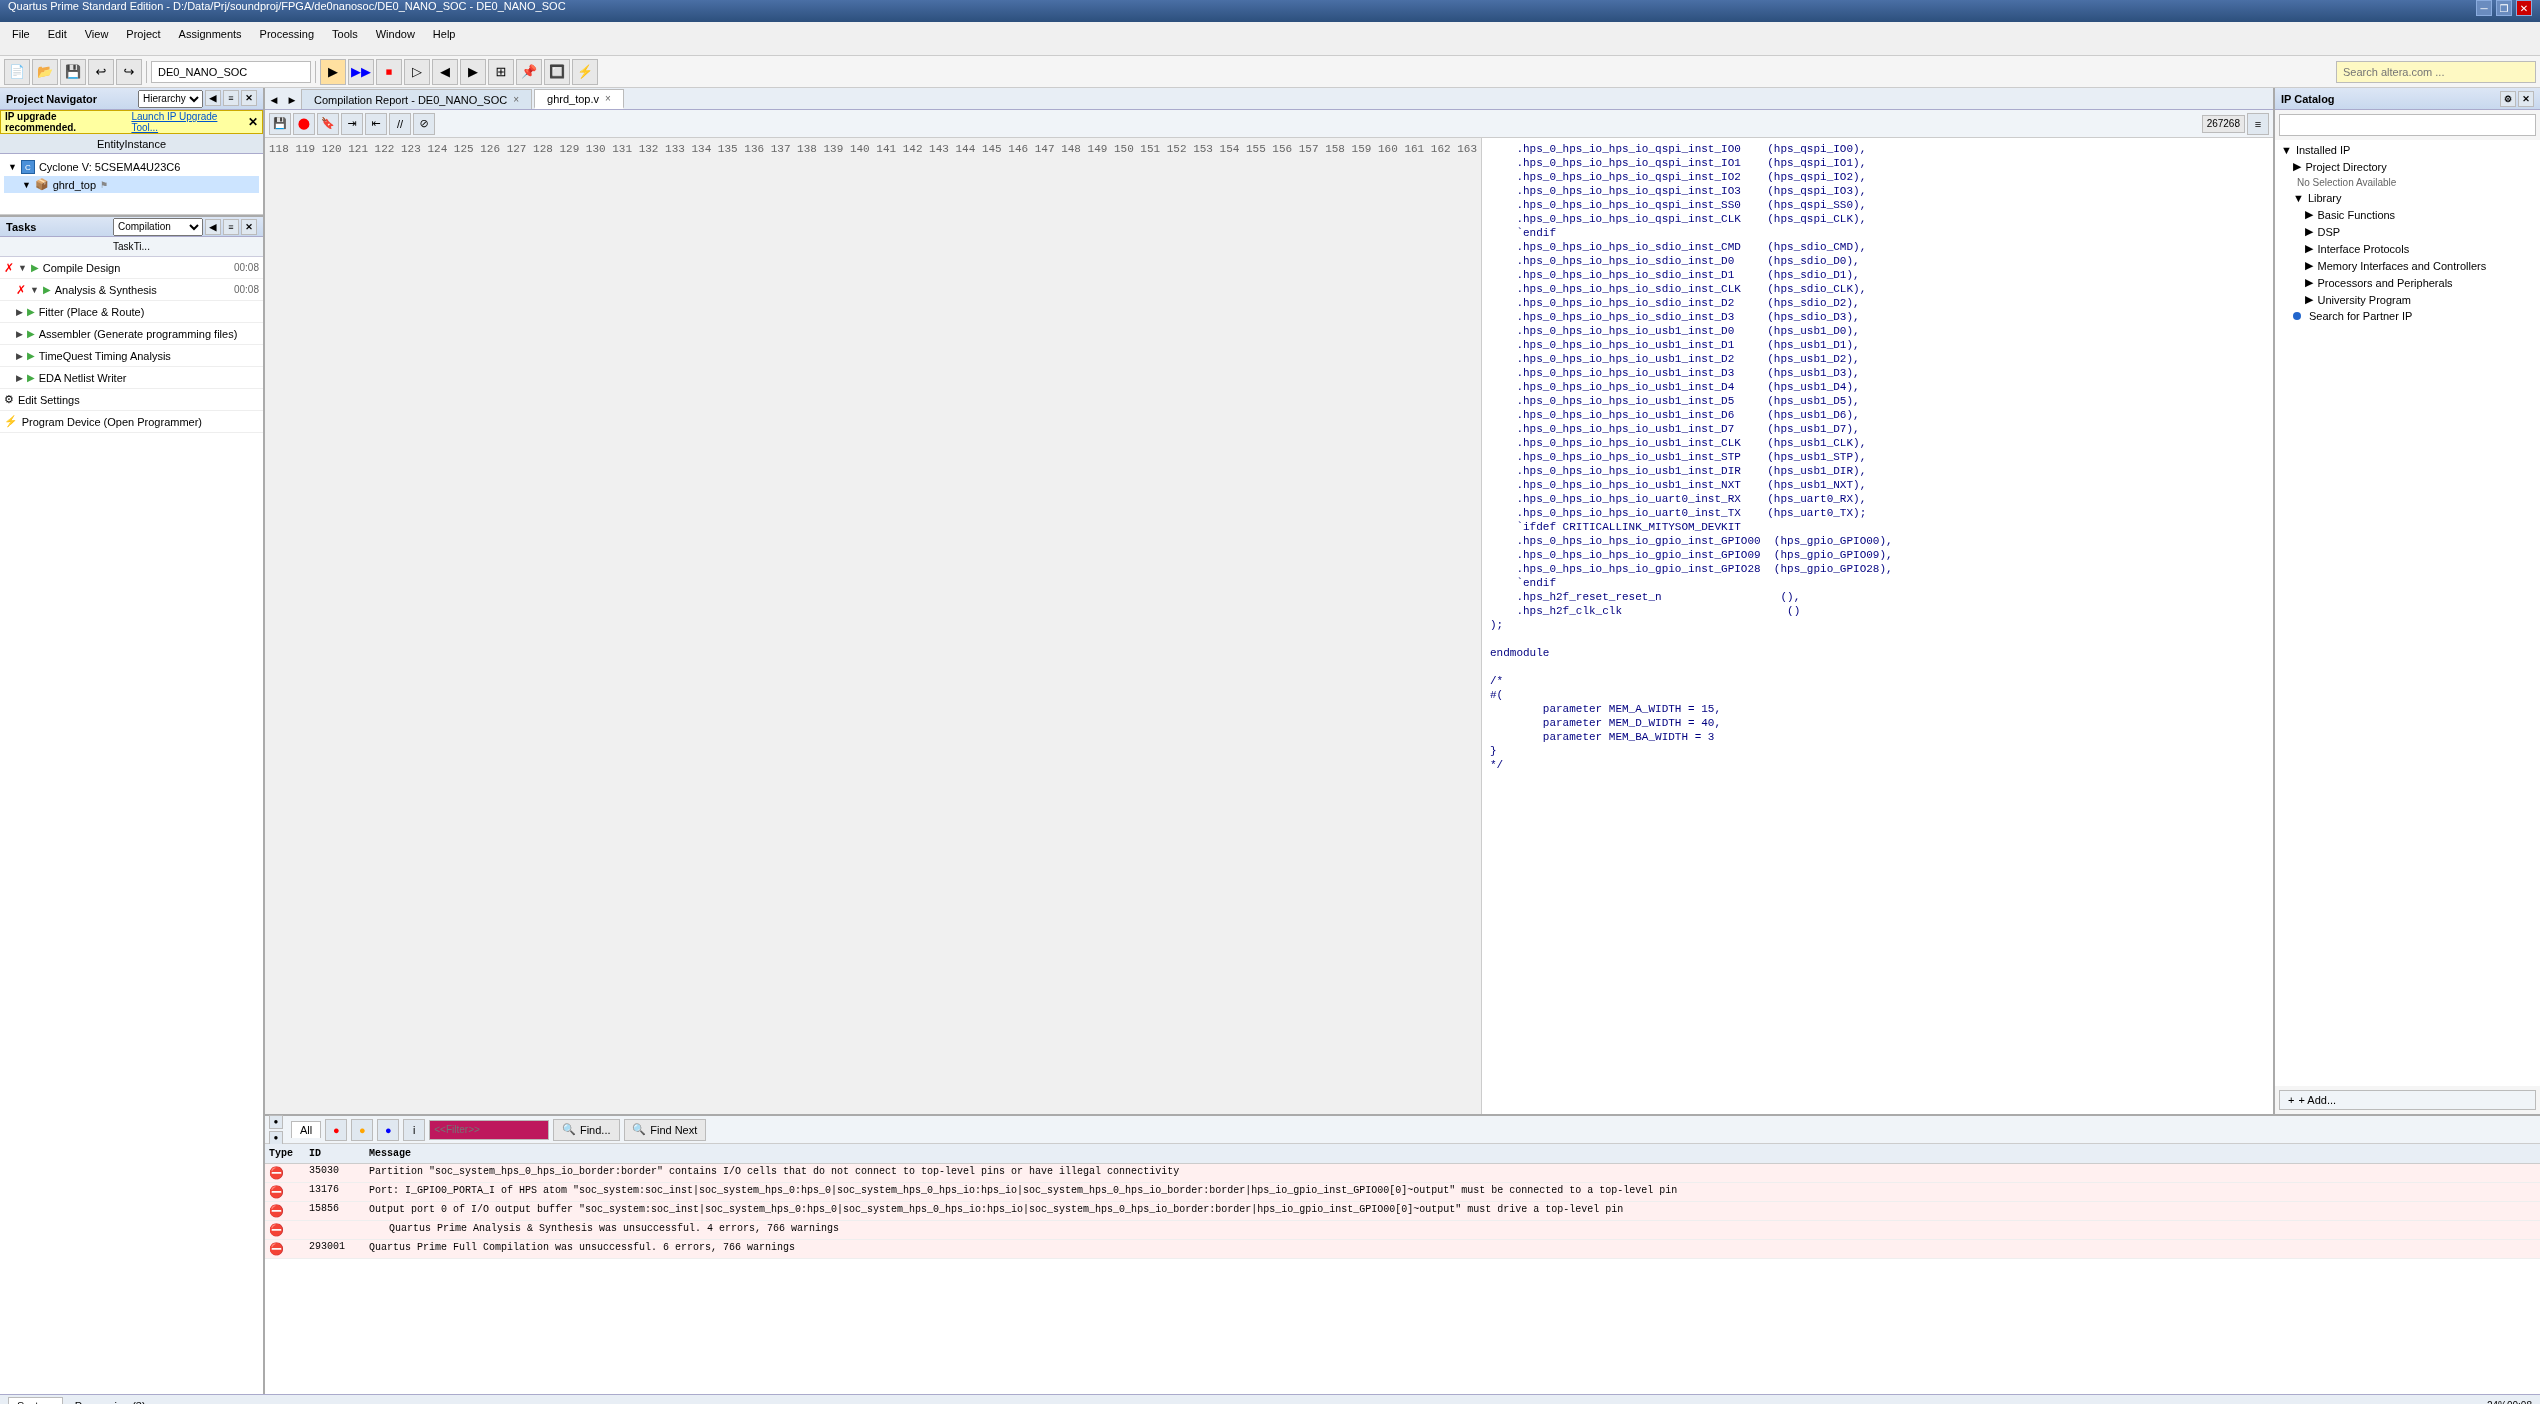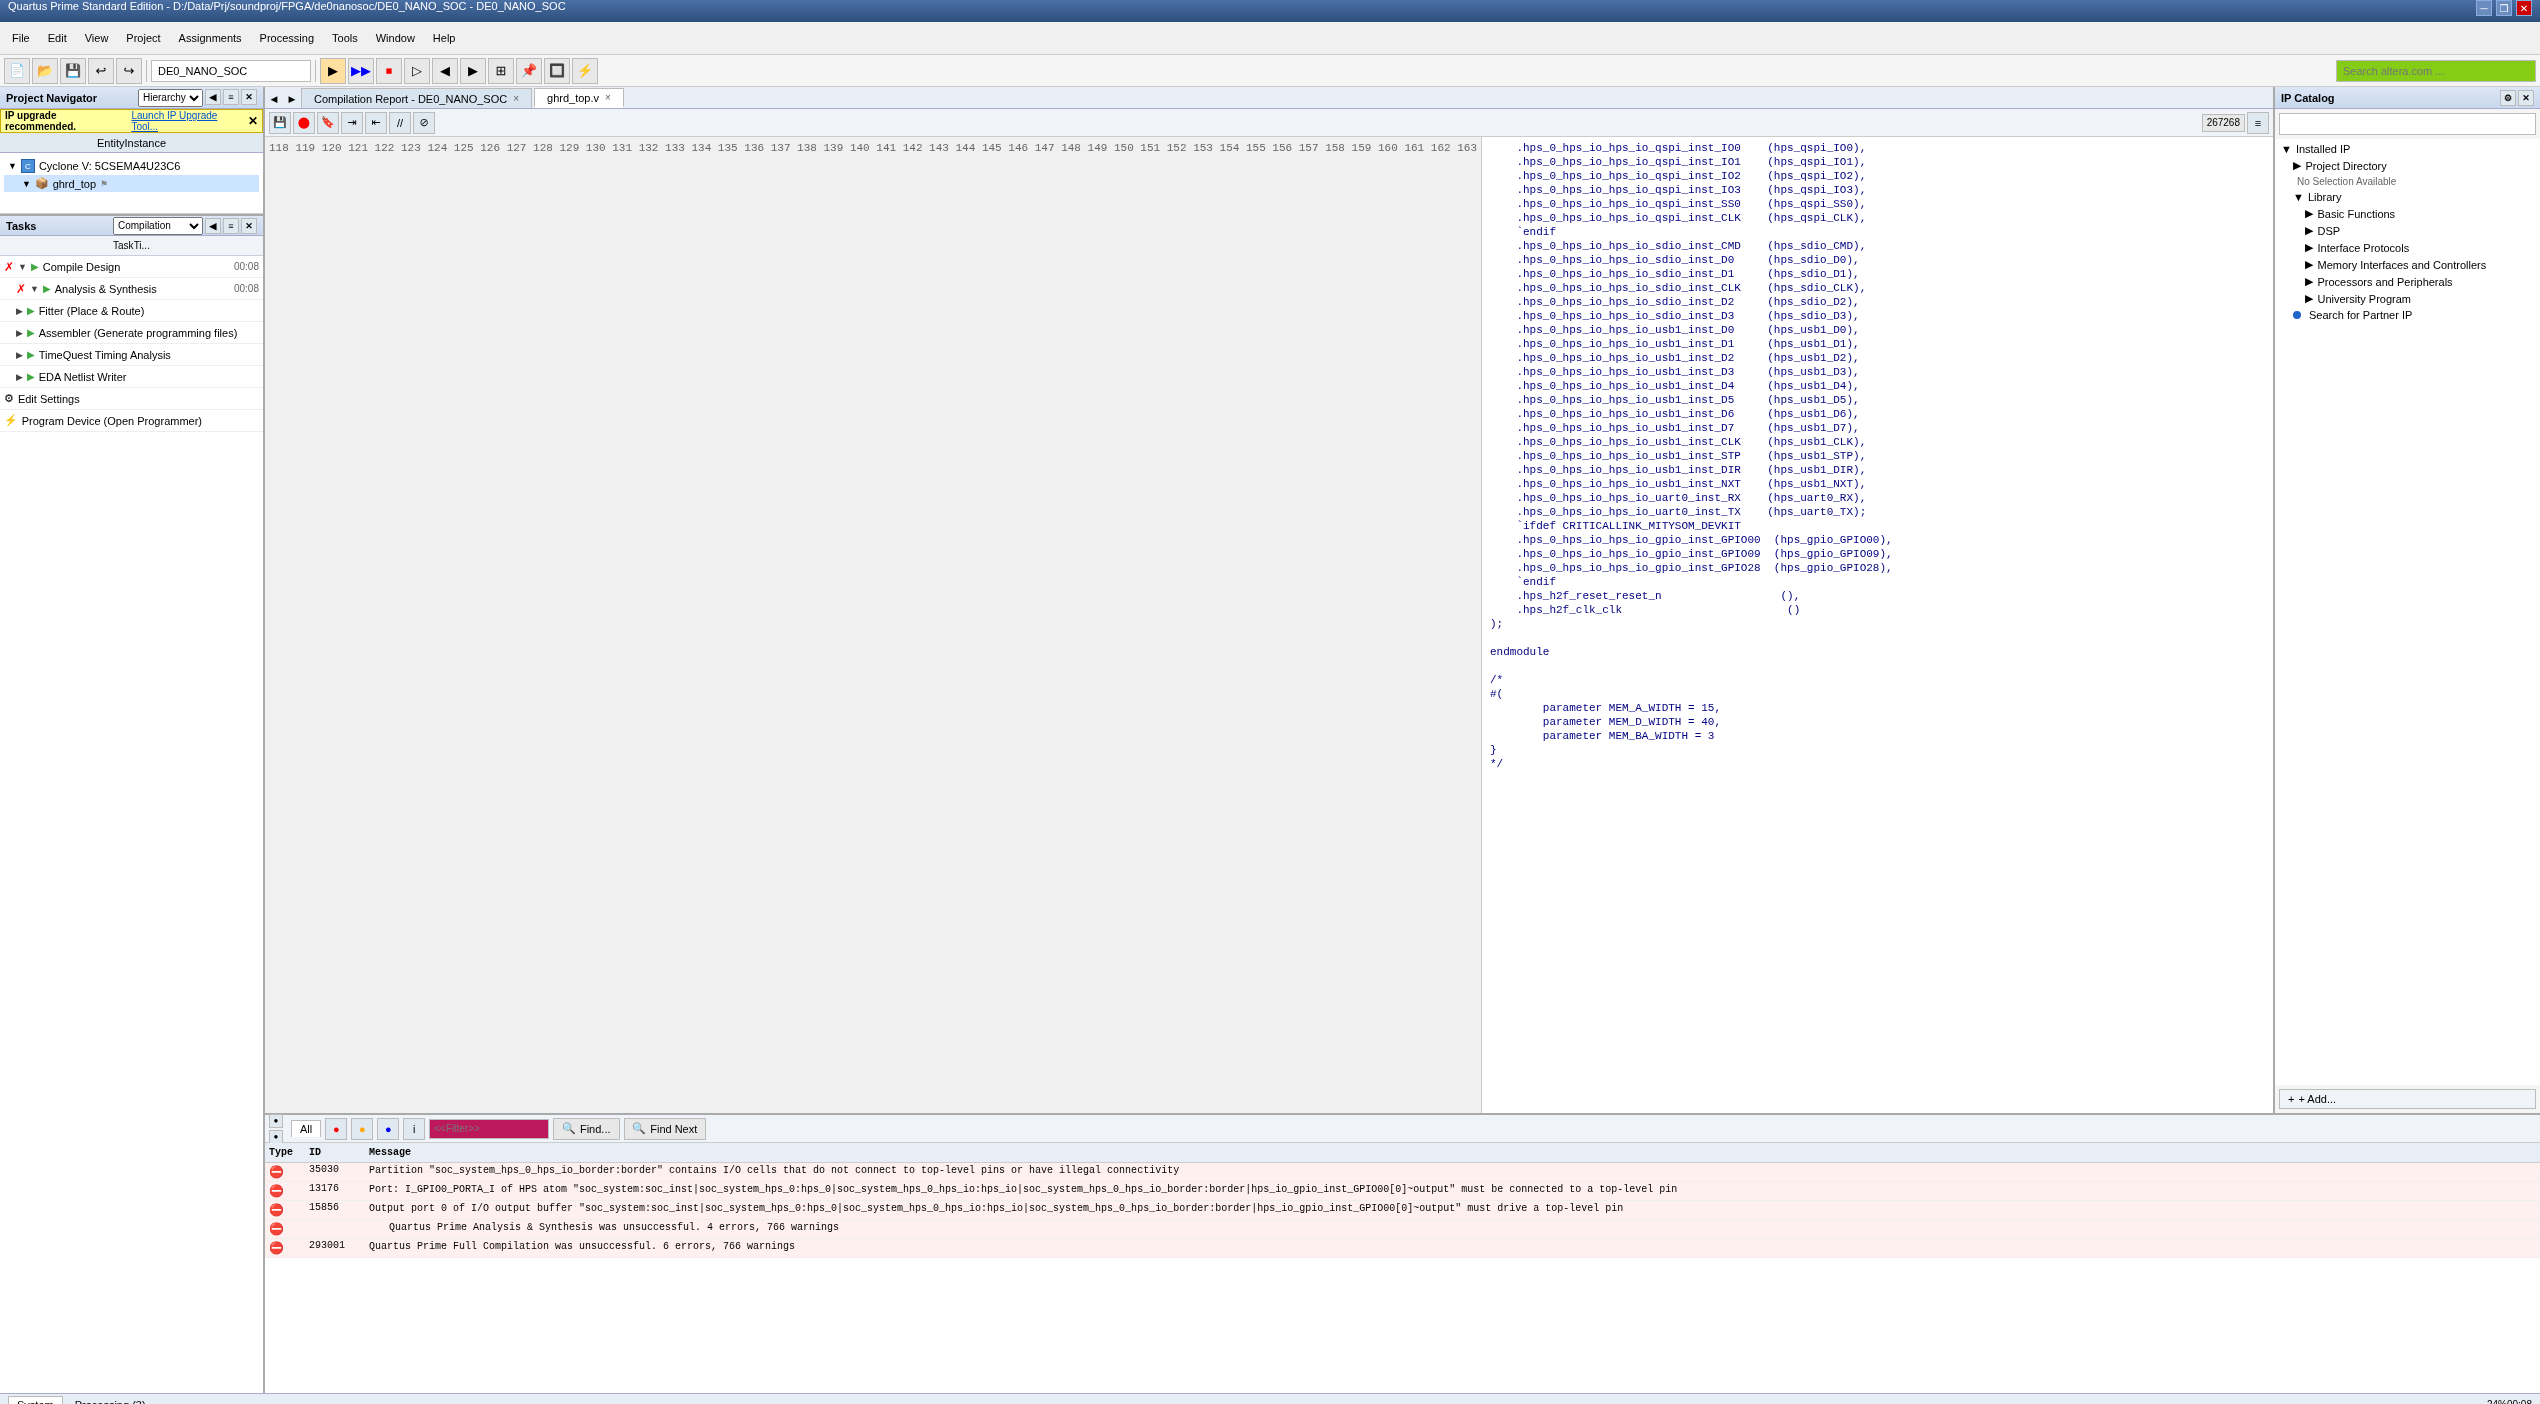--- a/index.html
+++ b/index.html
@@ -34,24 +34,23 @@
       color: white;
       font-size: 10px;
       display: flex; align-items: center; justify-content: center;
       cursor: pointer;
     }
 
     
     #menu-bar {
       background: #f0f0f0;
       border-bottom: 1px solid #ccc;
-      height: 20px;
-      display: flex;
-      align-items: center;
-      padding: 16px 4px;
+      height: 34px;
+      display: flex;
+      padding: 4px 4px;
       gap: 2px;
     }
     .menu-item {
       padding: 2px 8px;
       font-size: 11px;
       cursor: pointer;
     }
 
     
     #toolbar {
@@ -81,21 +80,21 @@
       border: 1px solid #bbb;
       background: white;
       padding: 0 6px;
       font-size: 11px;
       width: 160px;
       display: flex; align-items: center;
     }
     #search-box-top {
       height: 22px;
       border: 1px solid #bbb;
-      background: #84cc16;
+      background: #fef9c3;
       padding: 0 6px;
       font-size: 11px;
       width: 200px;
       margin-left: auto;
     }
 
     
     #left-panel {
       width: 265px;
       min-width: 265px;

